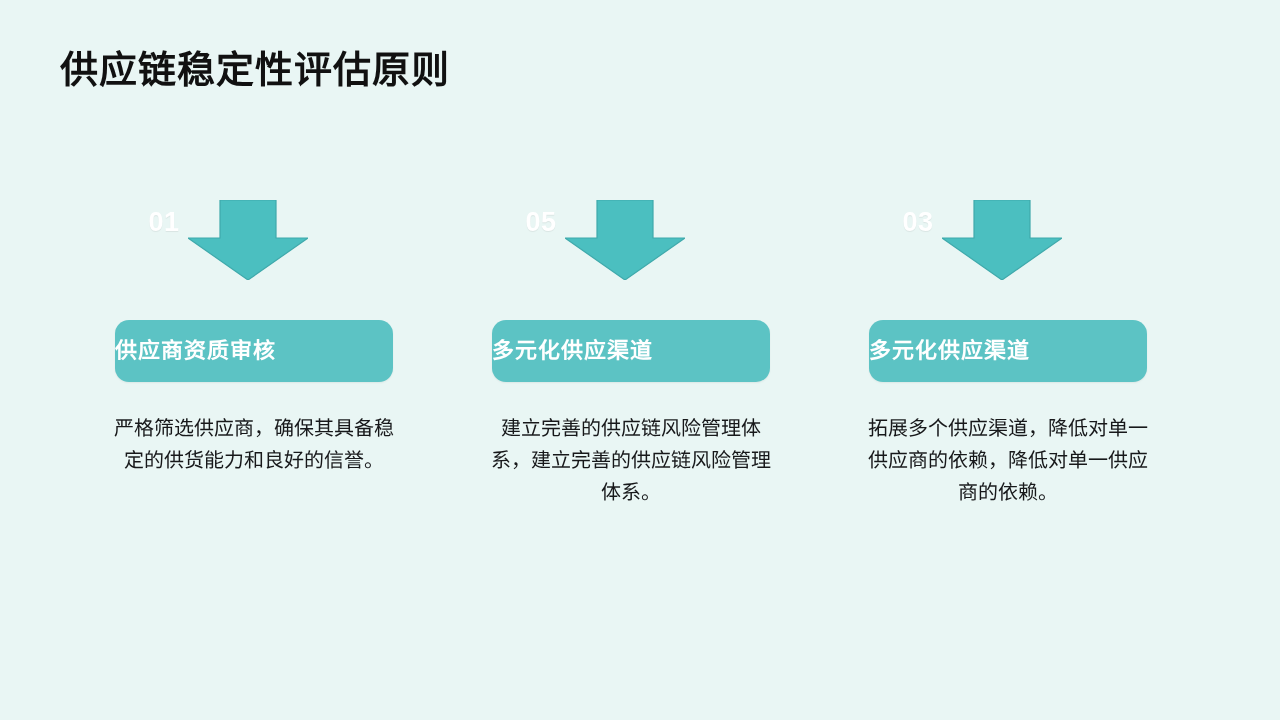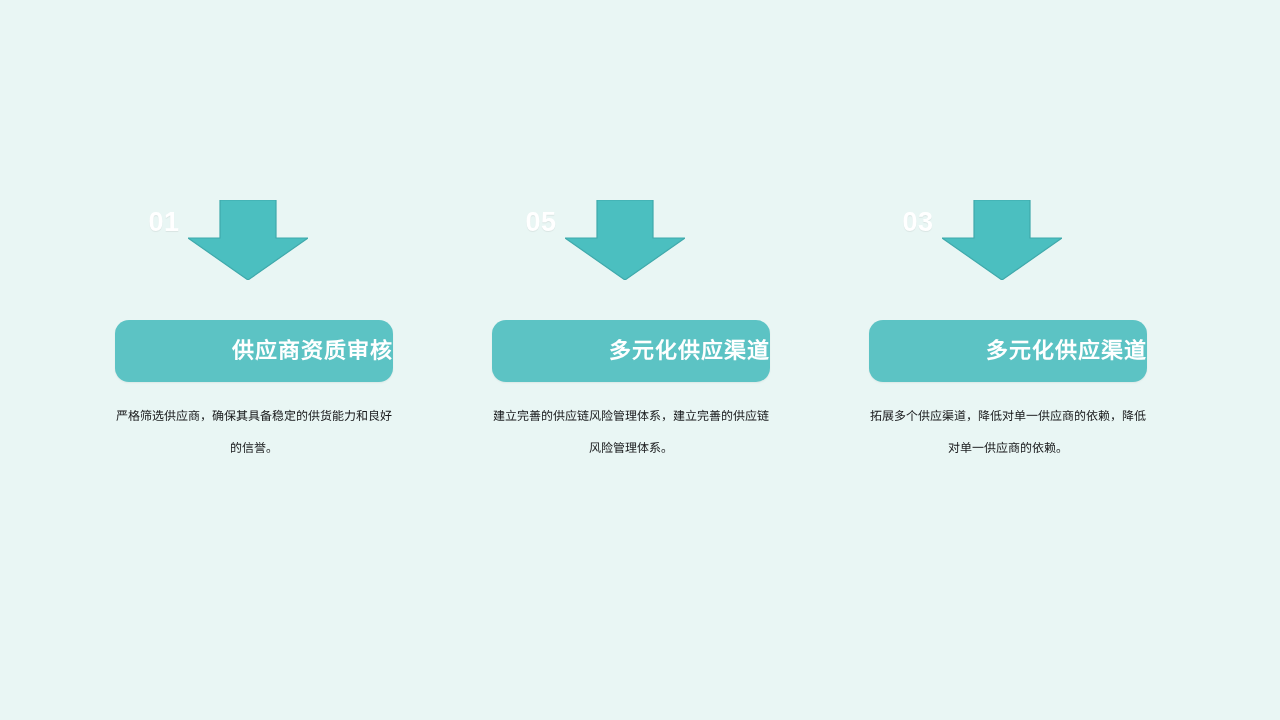--- a/index.html
+++ b/index.html
@@ -92,49 +92,50 @@
     position: absolute;
     top: 124px;
     left: 11px;
     width: 278px;
     height: 62px;
     background: #5cc3c4;
     border-radius: 14px;
     box-shadow: 0 1px 2px rgba(0,0,0,0.06);
     display: flex;
     align-items: center;
-    justify-content: flex-end;
+    justify-content: flex-start;
     box-sizing: border-box;
   }
   .pill-label {
     font-size: 22px;
     font-weight: bold;
     color: #ffffff;
     letter-spacing: 1px;
     line-height: 1;
   }
 
   
   .body-text {
     position: absolute;
-    top: 204px;
+    top: 216px;
     left: 10px;
     width: 280px;
     text-align: center;
-    font-size: 12px;
+    font-size: 20px;
     line-height: 32px;
     color: #17181a;
     font-family: "DejaVu Sans", "Liberation Sans", sans-serif;
   }
 </style>
 </head>
 <body>
 
 <div class="slide">
 
+  <div class="slide-title">供应链稳定性评估原则</div>
 
   <div class="columns">
 
     <div class="column column-0">
       <div class="arrow-wrap">
         <div class="arrow">
           <svg viewBox="0 0 120 80" xmlns="http://www.w3.org/2000/svg">
             <polygon points="32,0 88,0 88,38 120,38 60,80 0,38 32,38" fill="#4bbfc0" stroke="#3fa9ab" stroke-width="1.2"></polygon>
           </svg>
         </div>

